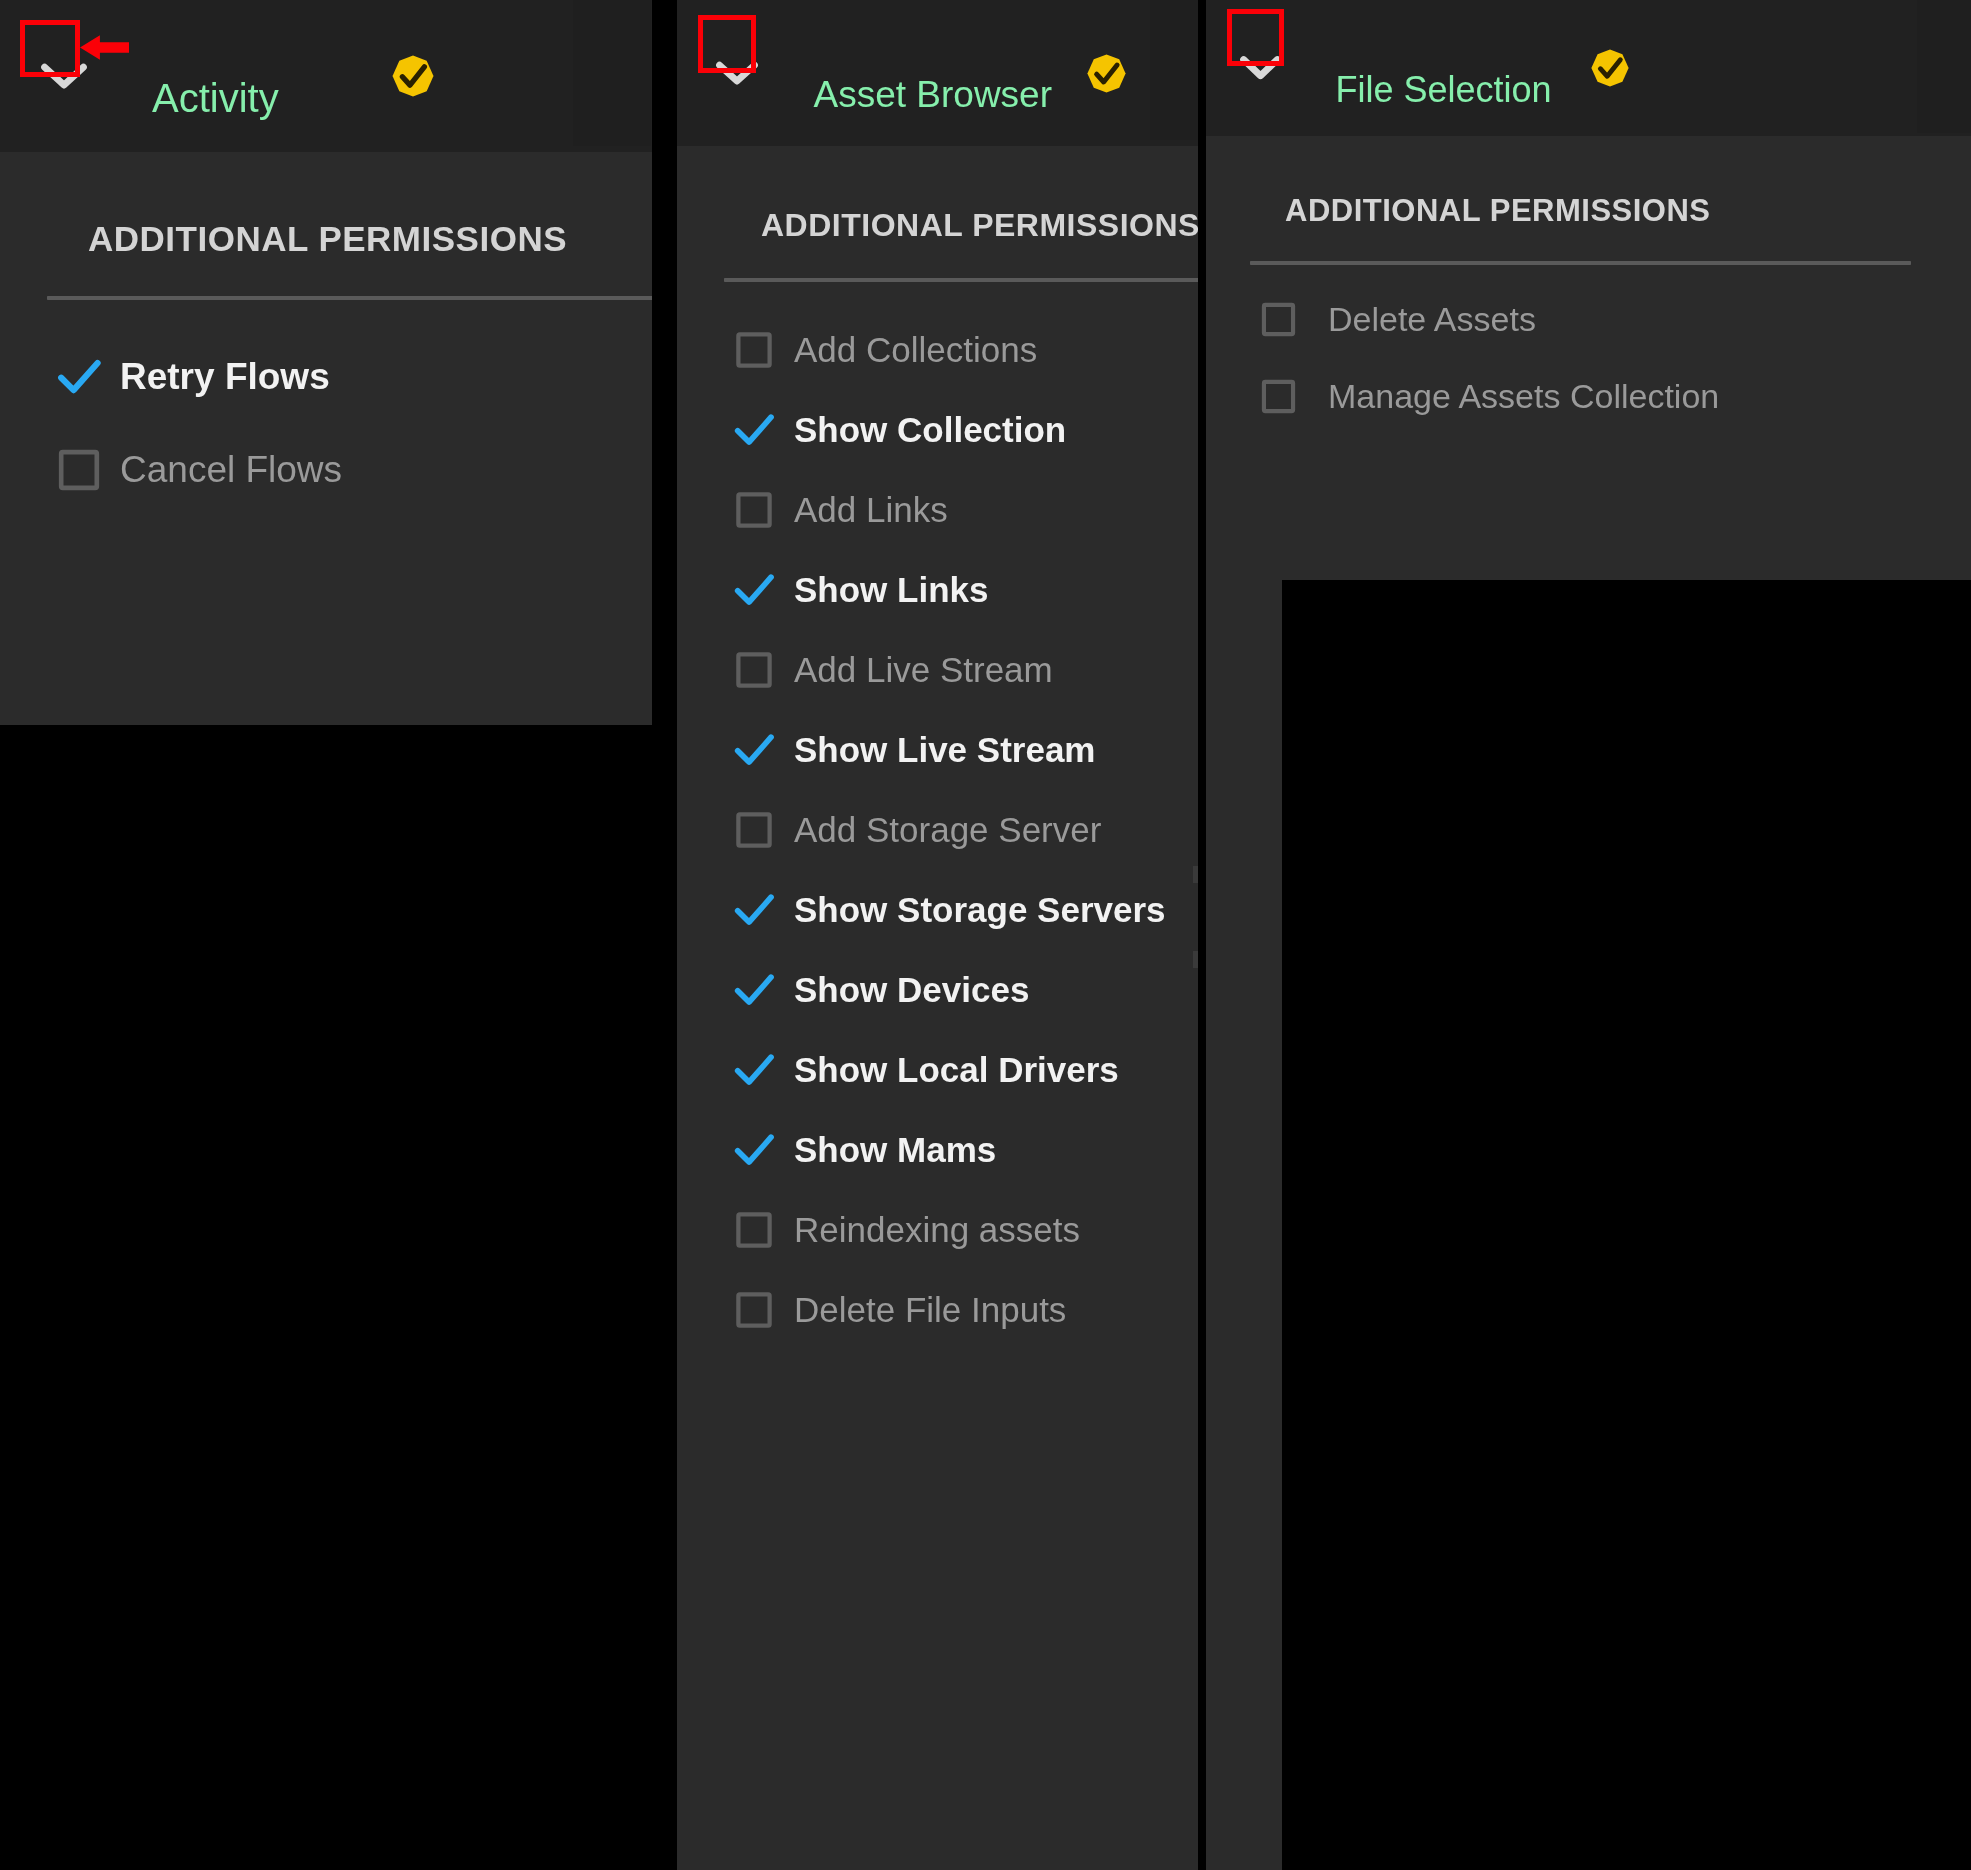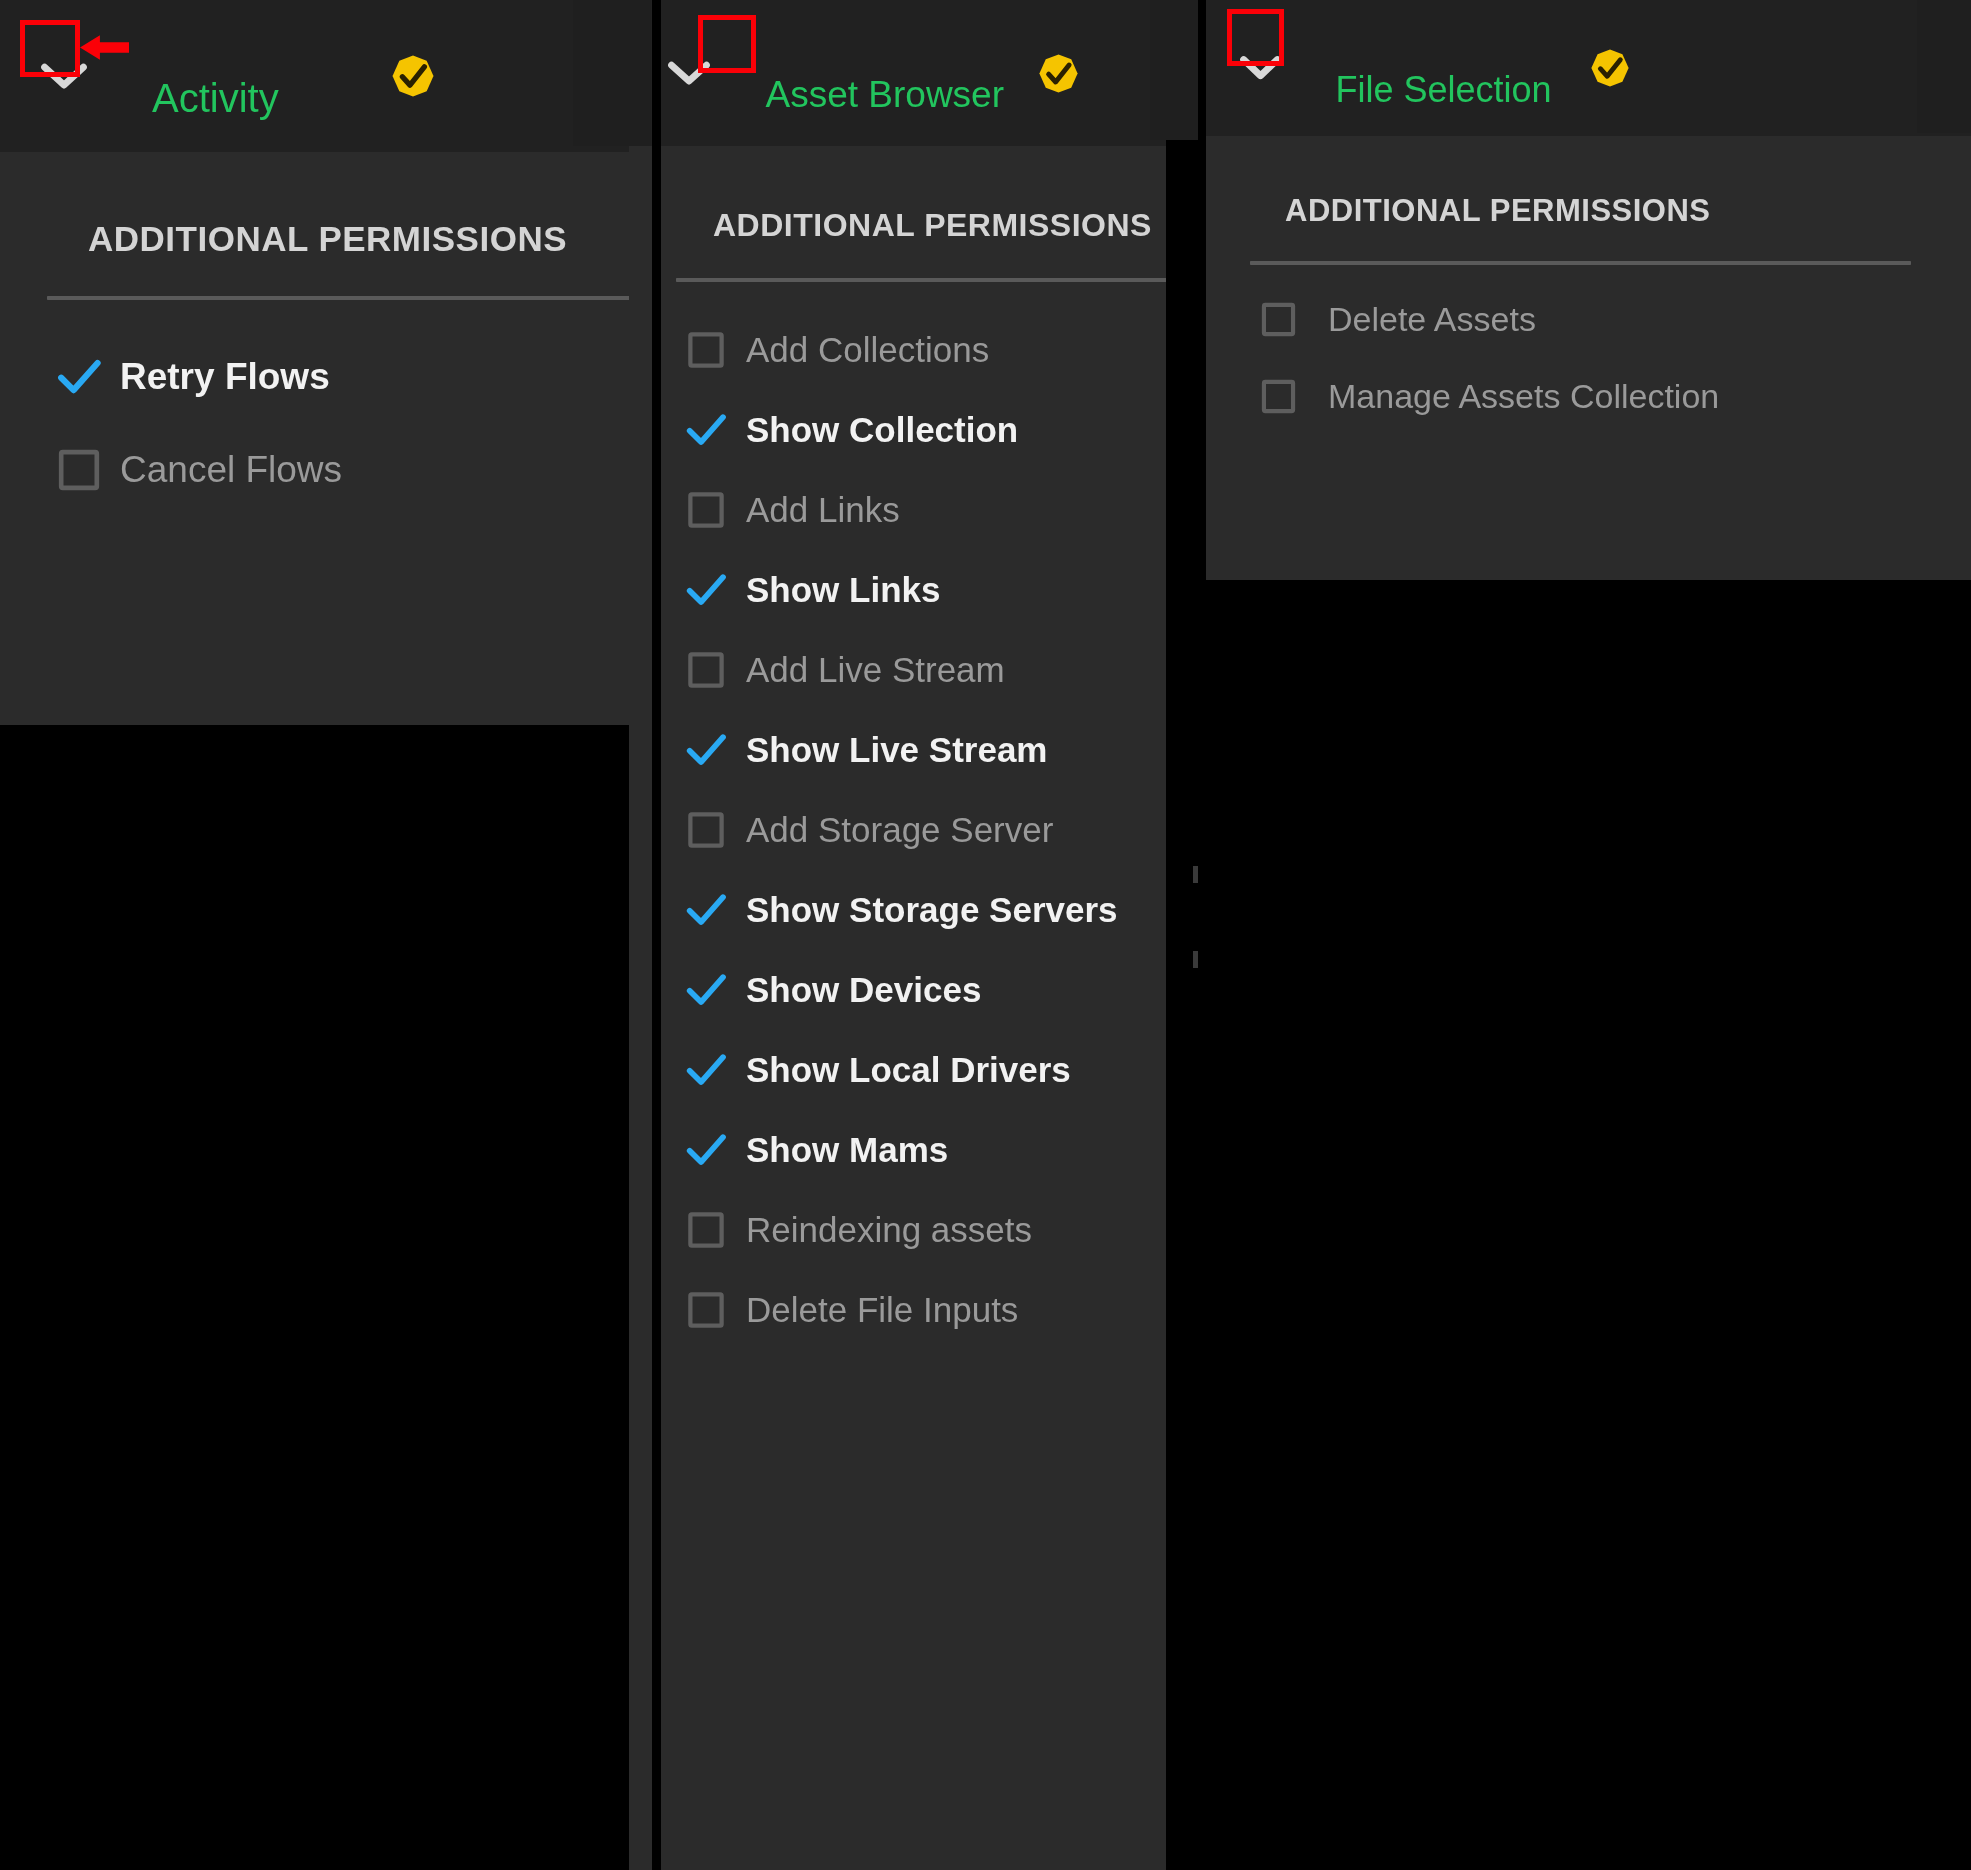--- a/index.html
+++ b/index.html
@@ -40,21 +40,21 @@
     position: relative;
     display: flex;
     align-items: center;
     justify-content: center;
     flex: 0 0 auto;
   }
 
   .chev-icon svg { display: block; }
 
   .panel-title {
-    color: #22c55e;
+    color: #86efac;
     font-weight: 400;
     white-space: nowrap;
     flex: 0 0 auto;
     margin-top: 44px;
   }
 
   .badge {
     flex: 0 0 auto;
     display: flex;
     align-items: center;
@@ -131,21 +131,21 @@
   #panel-activity .panel-title { font-size: 40px; margin-left: 48px; }
   #panel-activity .badge { margin-left: 112px; }
   #panel-activity .panel-body { padding: 0 0 0 88px; height: 573px; }
   #panel-activity .section-title { font-size: 35px; padding-top: 67px; }
   #panel-activity .divider { width: 656px; margin-top: 37px; margin-left: -41px; }
   #panel-activity .perm-list { padding-top: 51px; gap: 41px; }
   #panel-activity .mark { width: 52px; height: 52px; margin-left: -35px; }
   #panel-activity .perm-label { font-size: 37px; margin-left: 15px; }
 
   
-  #panel-browser { left: 629px; top: 0px; width: 537px; height: 1871px; }
+  #panel-browser { left: 677px; top: 0px; width: 605px; height: 1871px; }
   #panel-browser .panel-header { height: 146px; padding-left: 21.5px; }
   #panel-browser .chev-box { width: 77px; height: 90px; }
   #panel-browser .panel-title { font-size: 37px; margin-left: 38px; }
   #panel-browser .badge { margin-left: 34px; }
   #panel-browser .panel-body { padding: 0 0 0 84px; height: 1725px; }
   #panel-browser .section-title { font-size: 32px; padding-top: 61px; }
   #panel-browser .divider { width: 590px; margin-top: 34px; margin-left: -37px; }
   #panel-browser .perm-list { padding-top: 44px; gap: 31px; }
   #panel-browser .mark { width: 49px; height: 49px; margin-left: -32px; }
   #panel-browser .perm-label { font-size: 35px; margin-left: 16px; }

